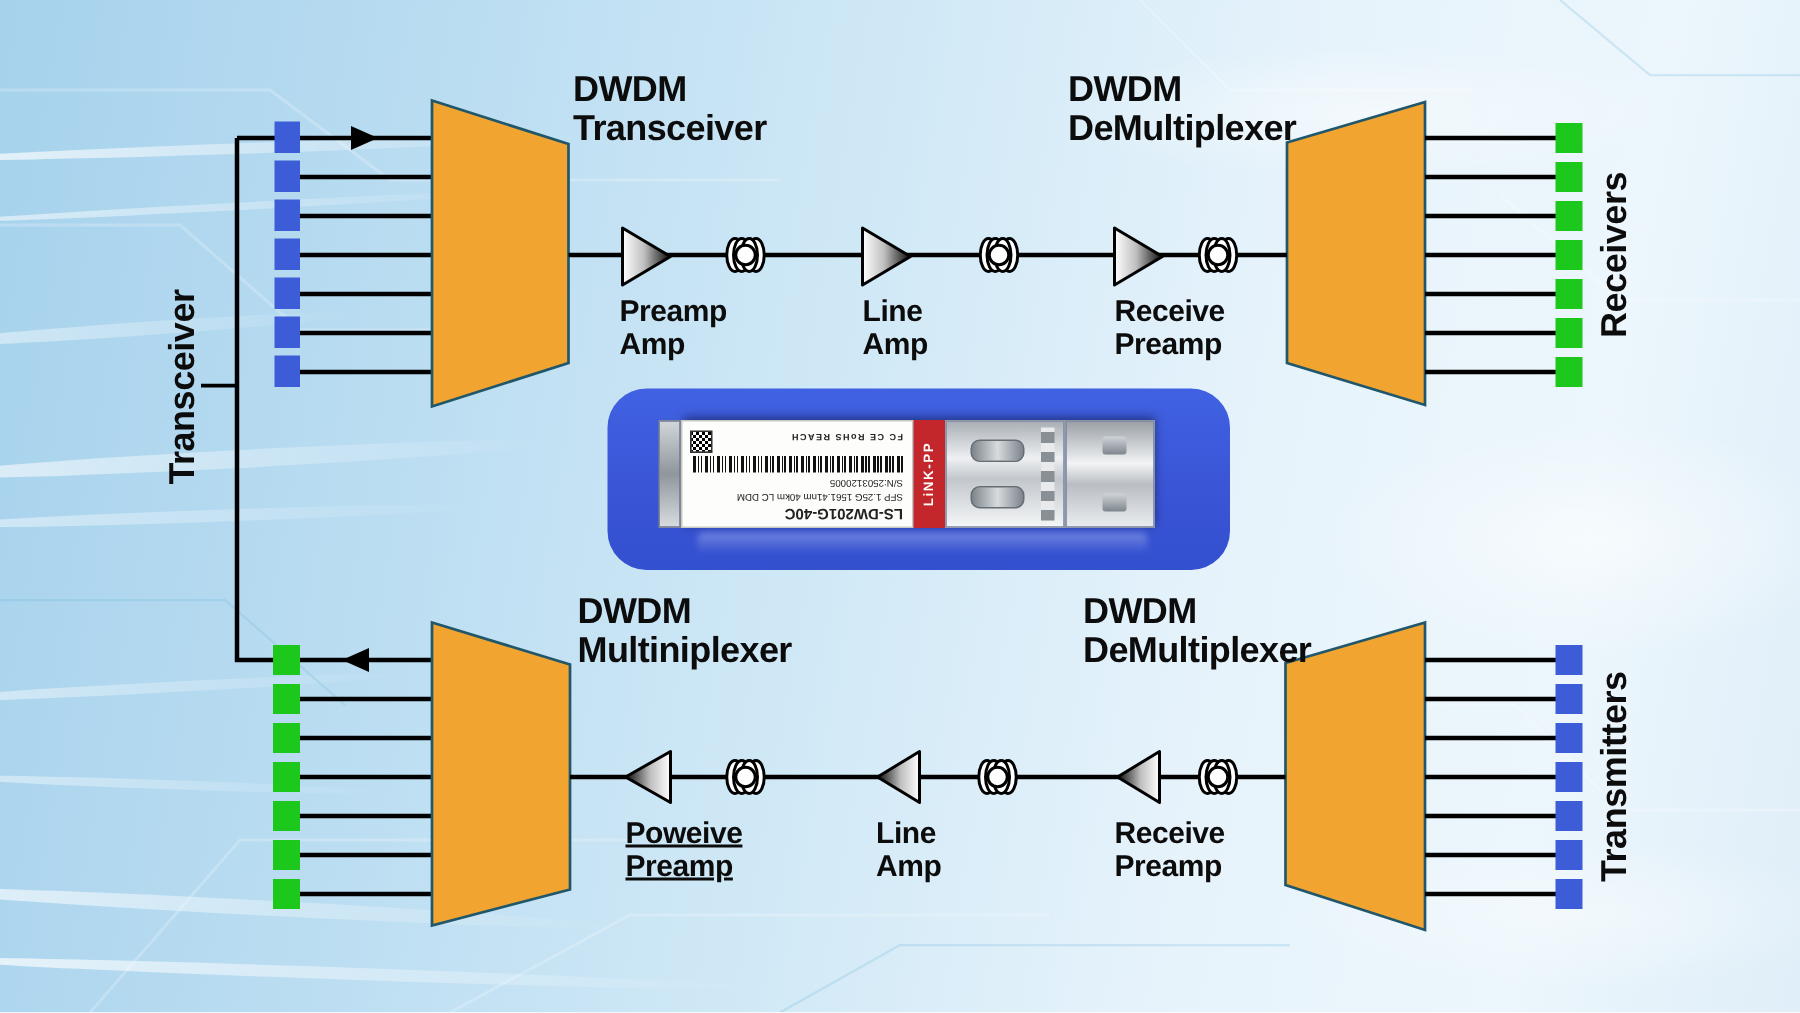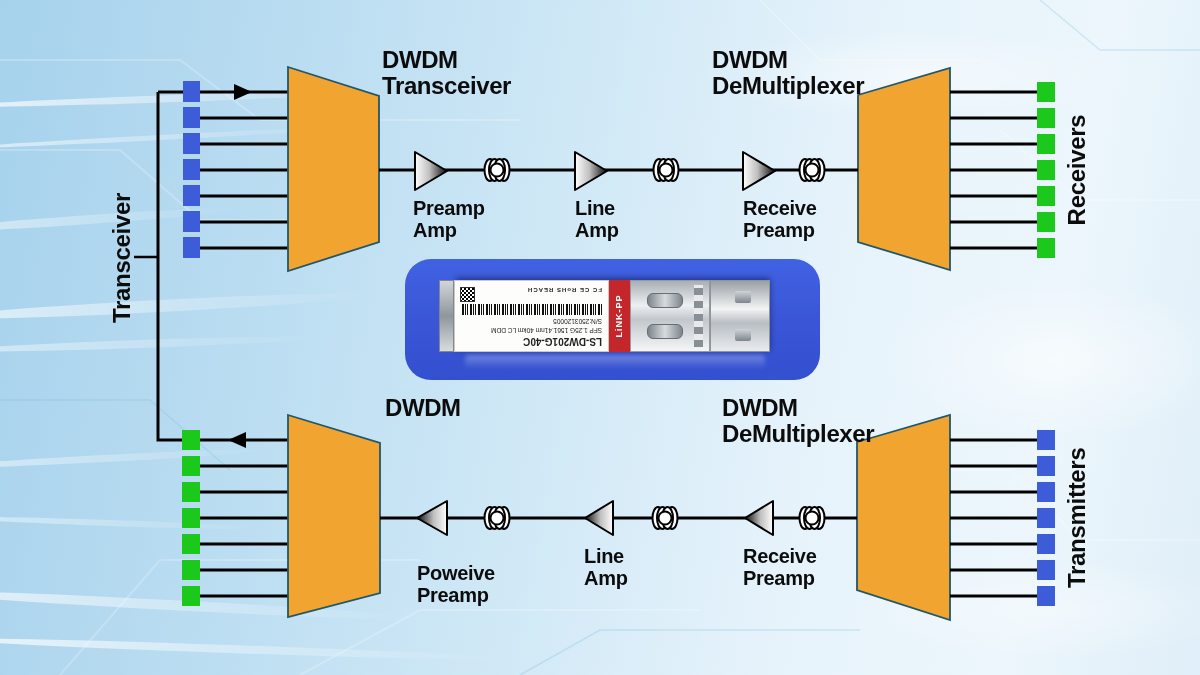--- a/index.html
+++ b/index.html
@@ -232,39 +232,40 @@
   <div class="nodelabel" style="left:382px;top:47px;">
     <div>DWDM</div>
       <div>Transceiver</div>
   </div>
   <div class="nodelabel" style="left:712px;top:47px;">
     <div>DWDM</div>
       <div>DeMultiplexer</div>
   </div>
   <div class="nodelabel" style="left:385px;top:395px;">
     <div>DWDM</div>
+      <div>Multiniplexer</div>
   </div>
   <div class="nodelabel" style="left:722px;top:395px;">
     <div>DWDM</div>
       <div>DeMultiplexer</div>
   </div>
 
   <div class="amplabel" style="left:413px;top:197px;">
     <div>Preamp</div>
       <div>Amp</div>
   </div>
   <div class="amplabel" style="left:575px;top:197px;">
     <div>Line</div>
       <div>Amp</div>
   </div>
   <div class="amplabel" style="left:743px;top:197px;">
     <div>Receive</div>
       <div>Preamp</div>
   </div>
-  <div class="amplabel" style="left:417px;top:562px;">
+  <div class="amplabel" style="left:417px;top:545px;text-decoration:underline;">
     <div>Poweive</div>
       <div>Preamp</div>
   </div>
   <div class="amplabel" style="left:584px;top:545px;">
     <div>Line</div>
       <div>Amp</div>
   </div>
   <div class="amplabel" style="left:743px;top:545px;">
     <div>Receive</div>
       <div>Preamp</div>

